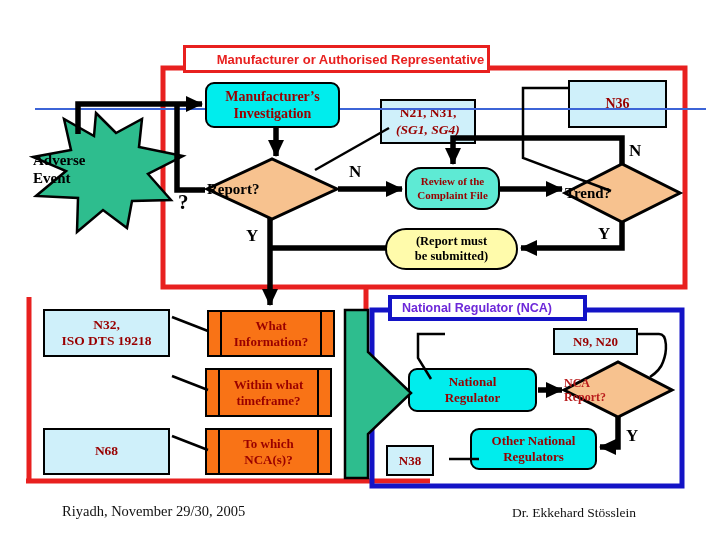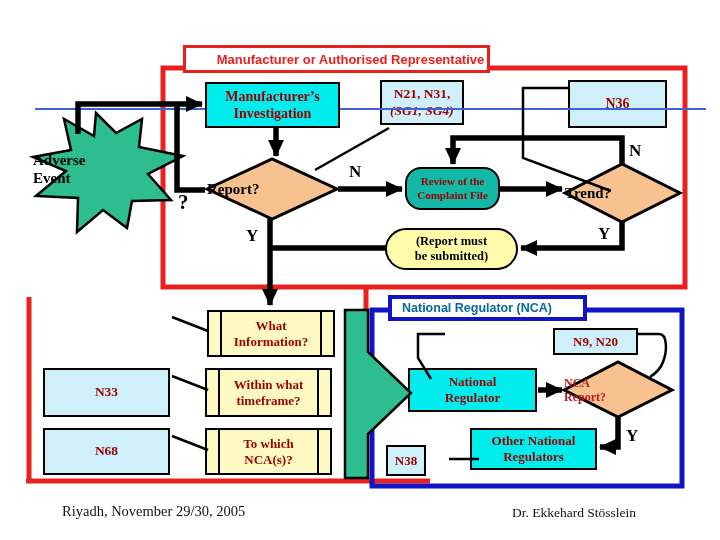--- a/index.html
+++ b/index.html
@@ -10,45 +10,45 @@
   svg.layer { position:absolute; left:0; top:0; width:720px; height:540px; pointer-events:none; }
   #layer-under { z-index:1; }
   #layer-over  { z-index:3; }
   .box {
     position:absolute; z-index:2; box-sizing:border-box;
     border:2.5px solid #000; background:#cff0fa;
     display:flex; flex-direction:column; align-items:center; justify-content:center;
     text-align:center; font-weight:bold; color:#990000; line-height:1.22;
     font-family:"Liberation Serif", serif;
   }
-  .cyan  { background:#00eded; }
+  .cyan  { background:#00eded;border-radius:9px; }
   .lcyan { background:#cff0fa; }
-  .qbox  { background:#fef9c3; }
+  .qbox  { background:#f97316; }
   .qbox::before, .qbox::after {
     content:""; position:absolute; top:0; bottom:0; width:0; border-left:2px solid #000;
   }
   .qbox::before { left:11px; } .qbox::after { right:11px; }
-  .rounded { border-radius:16px; background:#14b8a6; }
+  .rounded { border-radius:16px; background:#5eead4; }
   .note { background:#fffbab; border-radius:21px; color:#000; }
   .dlabel {
     position:absolute; z-index:2; display:flex; flex-direction:column;
     align-items:flex-start; justify-content:center; text-align:center;
     font-weight:bold; color:#000; line-height:1.2; font-family:"Liberation Serif", serif;
   }
   .elabel {
     position:absolute; z-index:4; font-weight:bold; color:#000;
     font-family:"Liberation Serif", serif; font-size:17px;
   }
   .sec-title {
     position:absolute; z-index:2; box-sizing:border-box; background:#fff;
     font-family:"Liberation Sans", sans-serif; font-weight:bold;
     display:flex; align-items:center; justify-content:center;
   }
   #title-box   { border:3px solid #e8201f; color:#e8201f; font-size:13px;padding-left:28px; }
-  #nca-title-box { border:4px solid #1313c6; color:#0369a1; font-size:12.5px;
+  #nca-title-box { border:4px solid #1313c6; color:#6d28d9; font-size:12.5px;
                    justify-content:flex-start; padding-left:10px; }
   .italic { font-style:italic; }
   .footer { position:absolute; z-index:2; color:#111; font-family:"Liberation Serif", serif; }
   .l2 span { display:block; }
 </style>
 </head>
 <body>
 
 <div id="slide">
 
@@ -70,21 +70,21 @@
   <div class="dlabel" style="left:33px;top:142px;width:150px;height:54px;font-size:15px;">
     <span>Adverse</span>
     <span>Event</span>
   </div>
 
   <div class="box cyan l2" style="left:205px;top:82px;width:135px;height:46px;font-size:14px;">
     <span>Manufacturer’s</span>
     <span>Investigation</span>
   </div>
 
-  <div class="box lcyan l2" style="left:380px;top:80px;width:84px;height:45px;font-size:13.5px;">
+  <div class="box lcyan l2" style="left:380px;top:99px;width:96px;height:45px;font-size:13.5px;">
     <span>N21, N31,</span>
     <span class="italic">(SG1, SG4)</span>
   </div>
 
   <div class="box lcyan" style="left:568px;top:80px;width:99px;height:48px;font-size:14px;">
     <span>N36</span>
   </div>
 
   <div class="dlabel" style="left:207px;top:174px;width:130px;height:30px;font-size:15px;">
     <span>Report?</span>
@@ -97,26 +97,27 @@
 
   <div class="dlabel" style="left:565px;top:178px;width:115px;height:30px;font-size:15px;">
     <span>Trend?</span>
   </div>
 
   <div class="box note l2" style="left:385px;top:228px;width:133px;height:42px;font-size:12.5px;">
     <span>(Report must</span>
     <span>be submitted)</span>
   </div>
 
+  <div class="box lcyan l2" style="left:43px;top:309px;width:127px;height:48px;font-size:13.5px;">
+    <span>N32,</span>
+    <span>ISO DTS 19218</span>
+  </div>
   <div class="box qbox l2" style="left:207px;top:310px;width:128px;height:47px;font-size:13px;">
     <span>What</span>
     <span>Information?</span>
-  </div>
-  <div class="box lcyan" style="left:43px;top:368px;width:127px;height:49px;font-size:13.5px;">
-    <span>N33</span>
   </div>
   <div class="box qbox l2" style="left:205px;top:368px;width:127px;height:49px;font-size:13px;">
     <span>Within what</span>
     <span>timeframe?</span>
   </div>
   <div class="box lcyan" style="left:43px;top:428px;width:127px;height:47px;font-size:13.5px;">
     <span>N68</span>
   </div>
   <div class="box qbox l2" style="left:205px;top:428px;width:127px;height:47px;font-size:13px;">
     <span>To which</span>
@@ -130,21 +131,21 @@
     <span>N9, N20</span>
   </div>
   <div class="box cyan l2" style="left:408px;top:368px;width:129px;height:44px;font-size:13px;">
     <span>National</span>
     <span>Regulator</span>
   </div>
   <div class="dlabel" style="left:564px;top:366px;width:108px;height:48px;font-size:12px;color:#b91c1c;">
     <span>NCA</span>
     <span>Report?</span>
   </div>
-  <div class="box lcyan" style="left:386px;top:445px;width:40px;height:31px;font-size:13px;">
+  <div class="box lcyan" style="left:386px;top:445px;width:48px;height:31px;font-size:13px;">
     <span>N38</span>
   </div>
   <div class="box cyan l2" style="left:470px;top:428px;width:127px;height:42px;font-size:13px;">
     <span>Other National</span>
     <span>Regulators</span>
   </div>
 
   <div class="elabel" style="left:178px;top:190px;font-size:21px;">?</div>
   <div class="elabel" style="left:349px;top:162px;">N</div>
   <div class="elabel" style="left:246px;top:226px;">Y</div>

